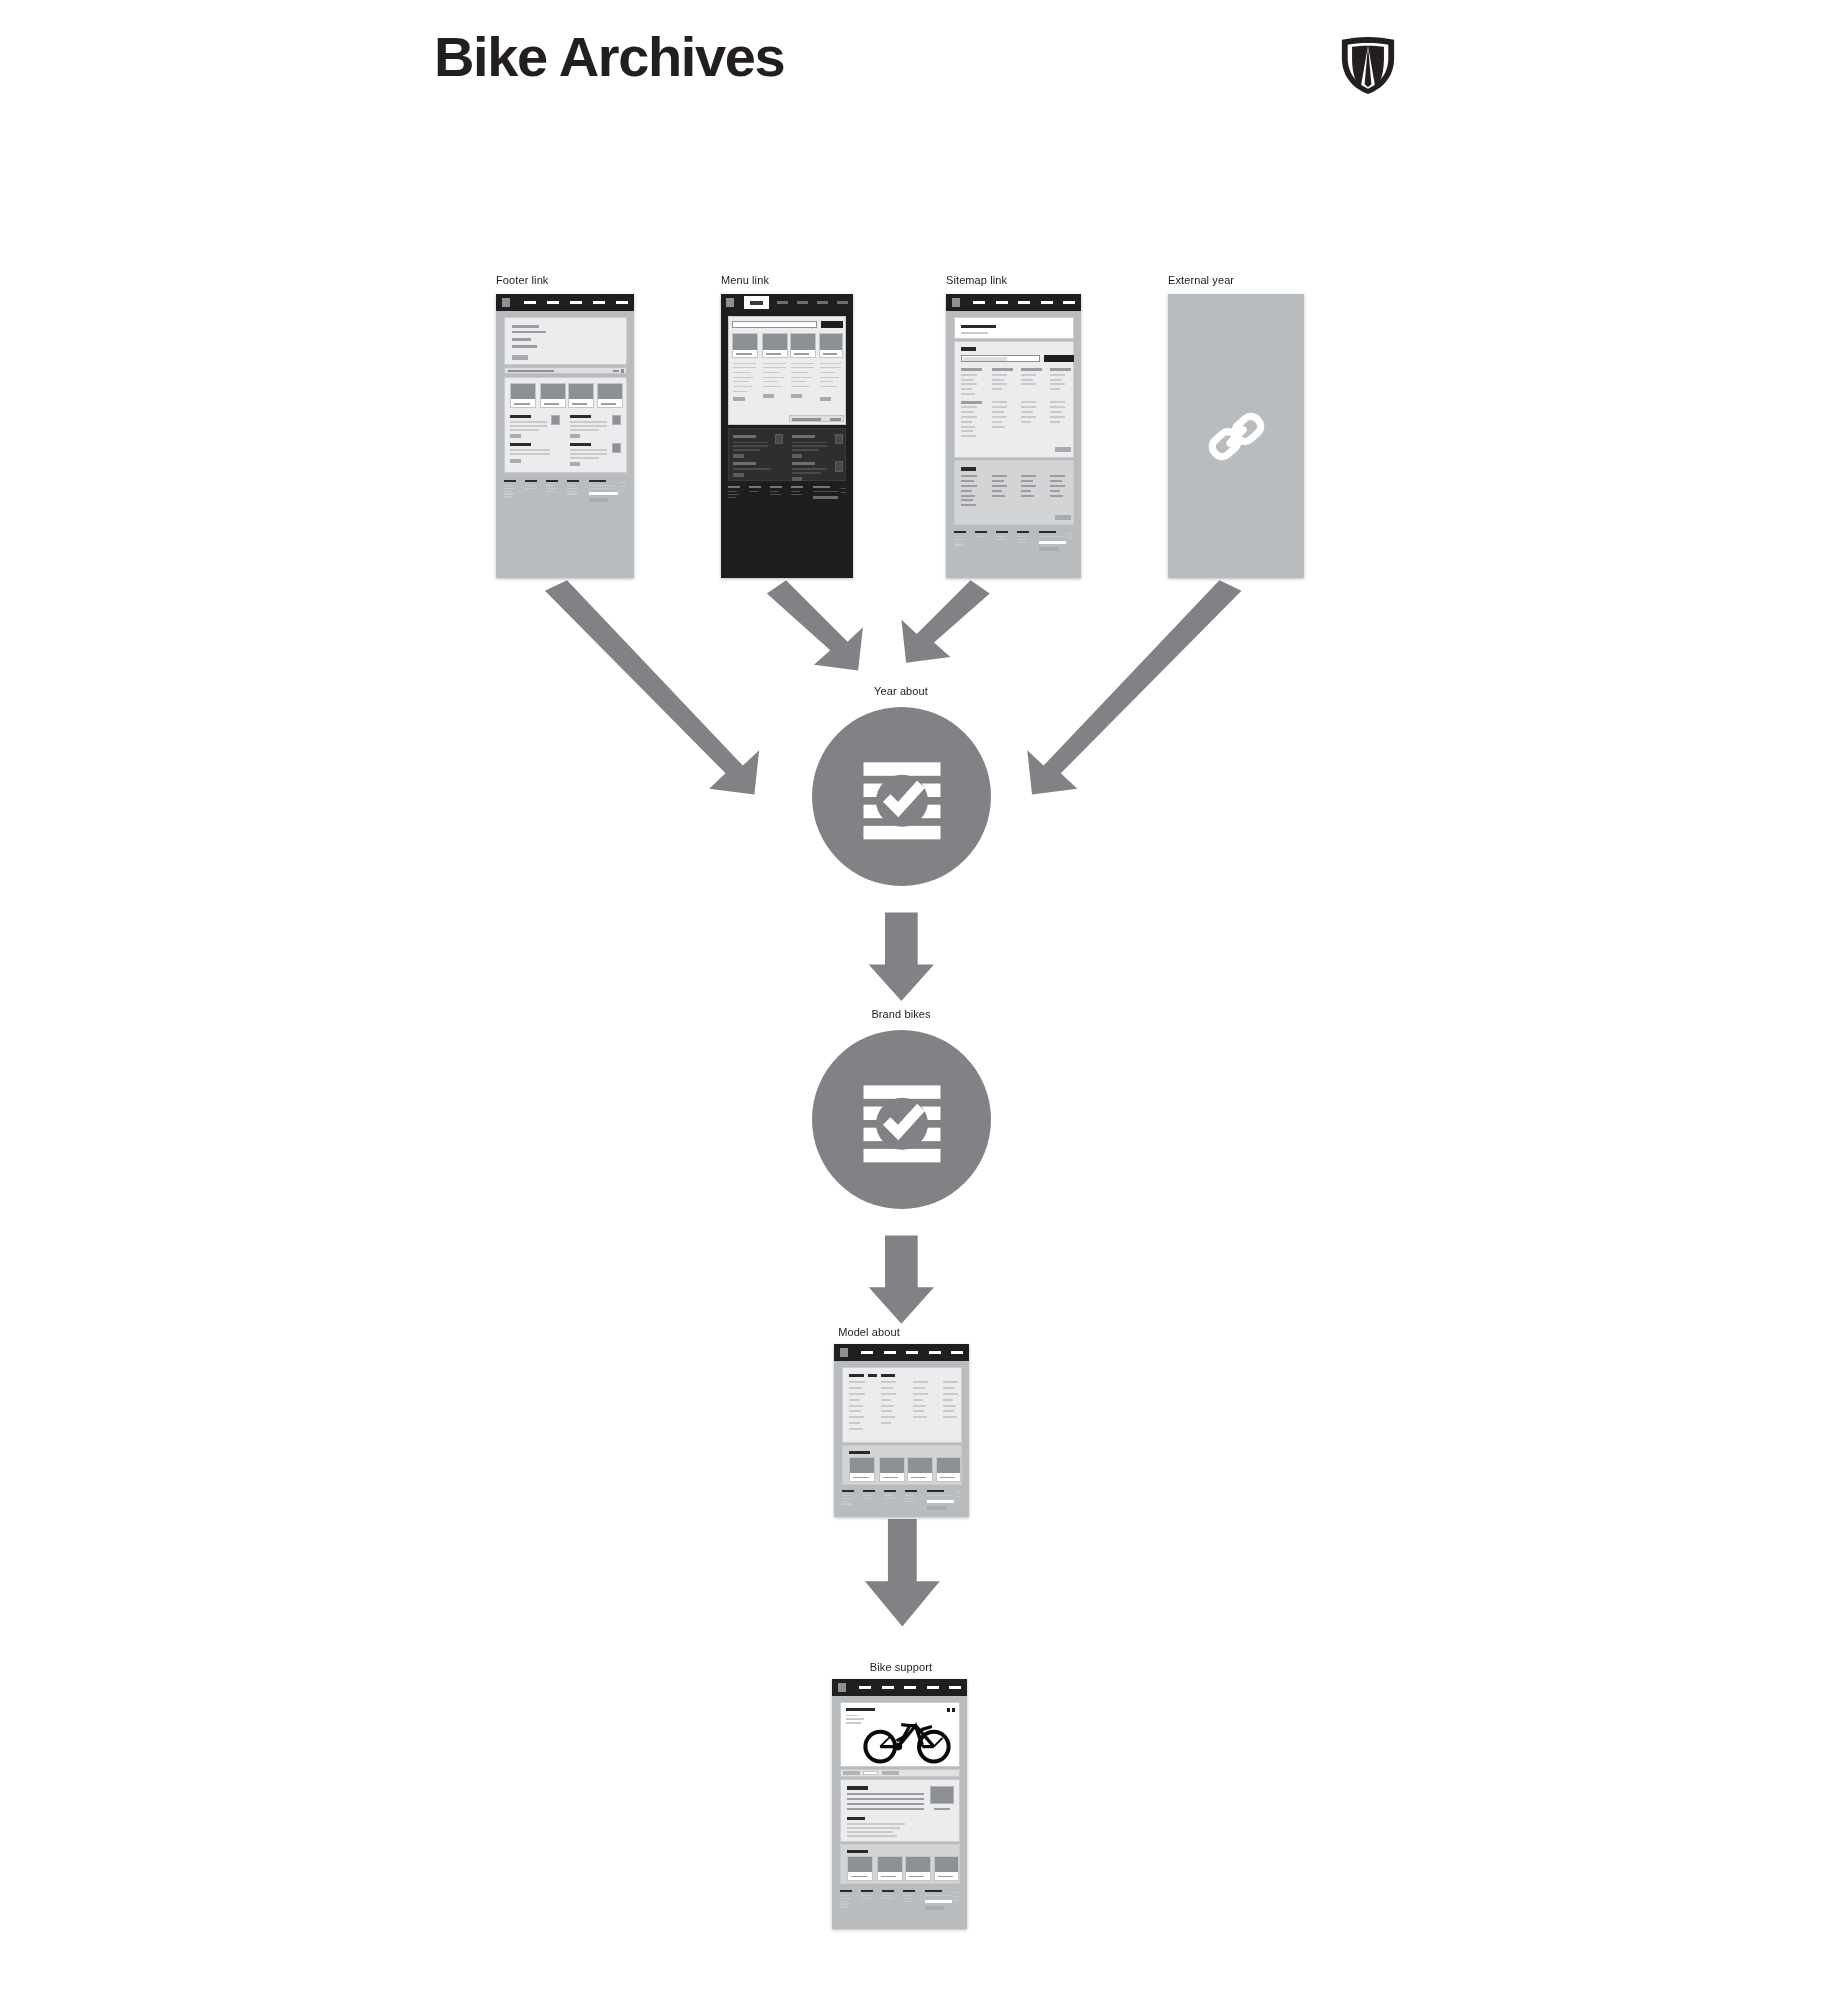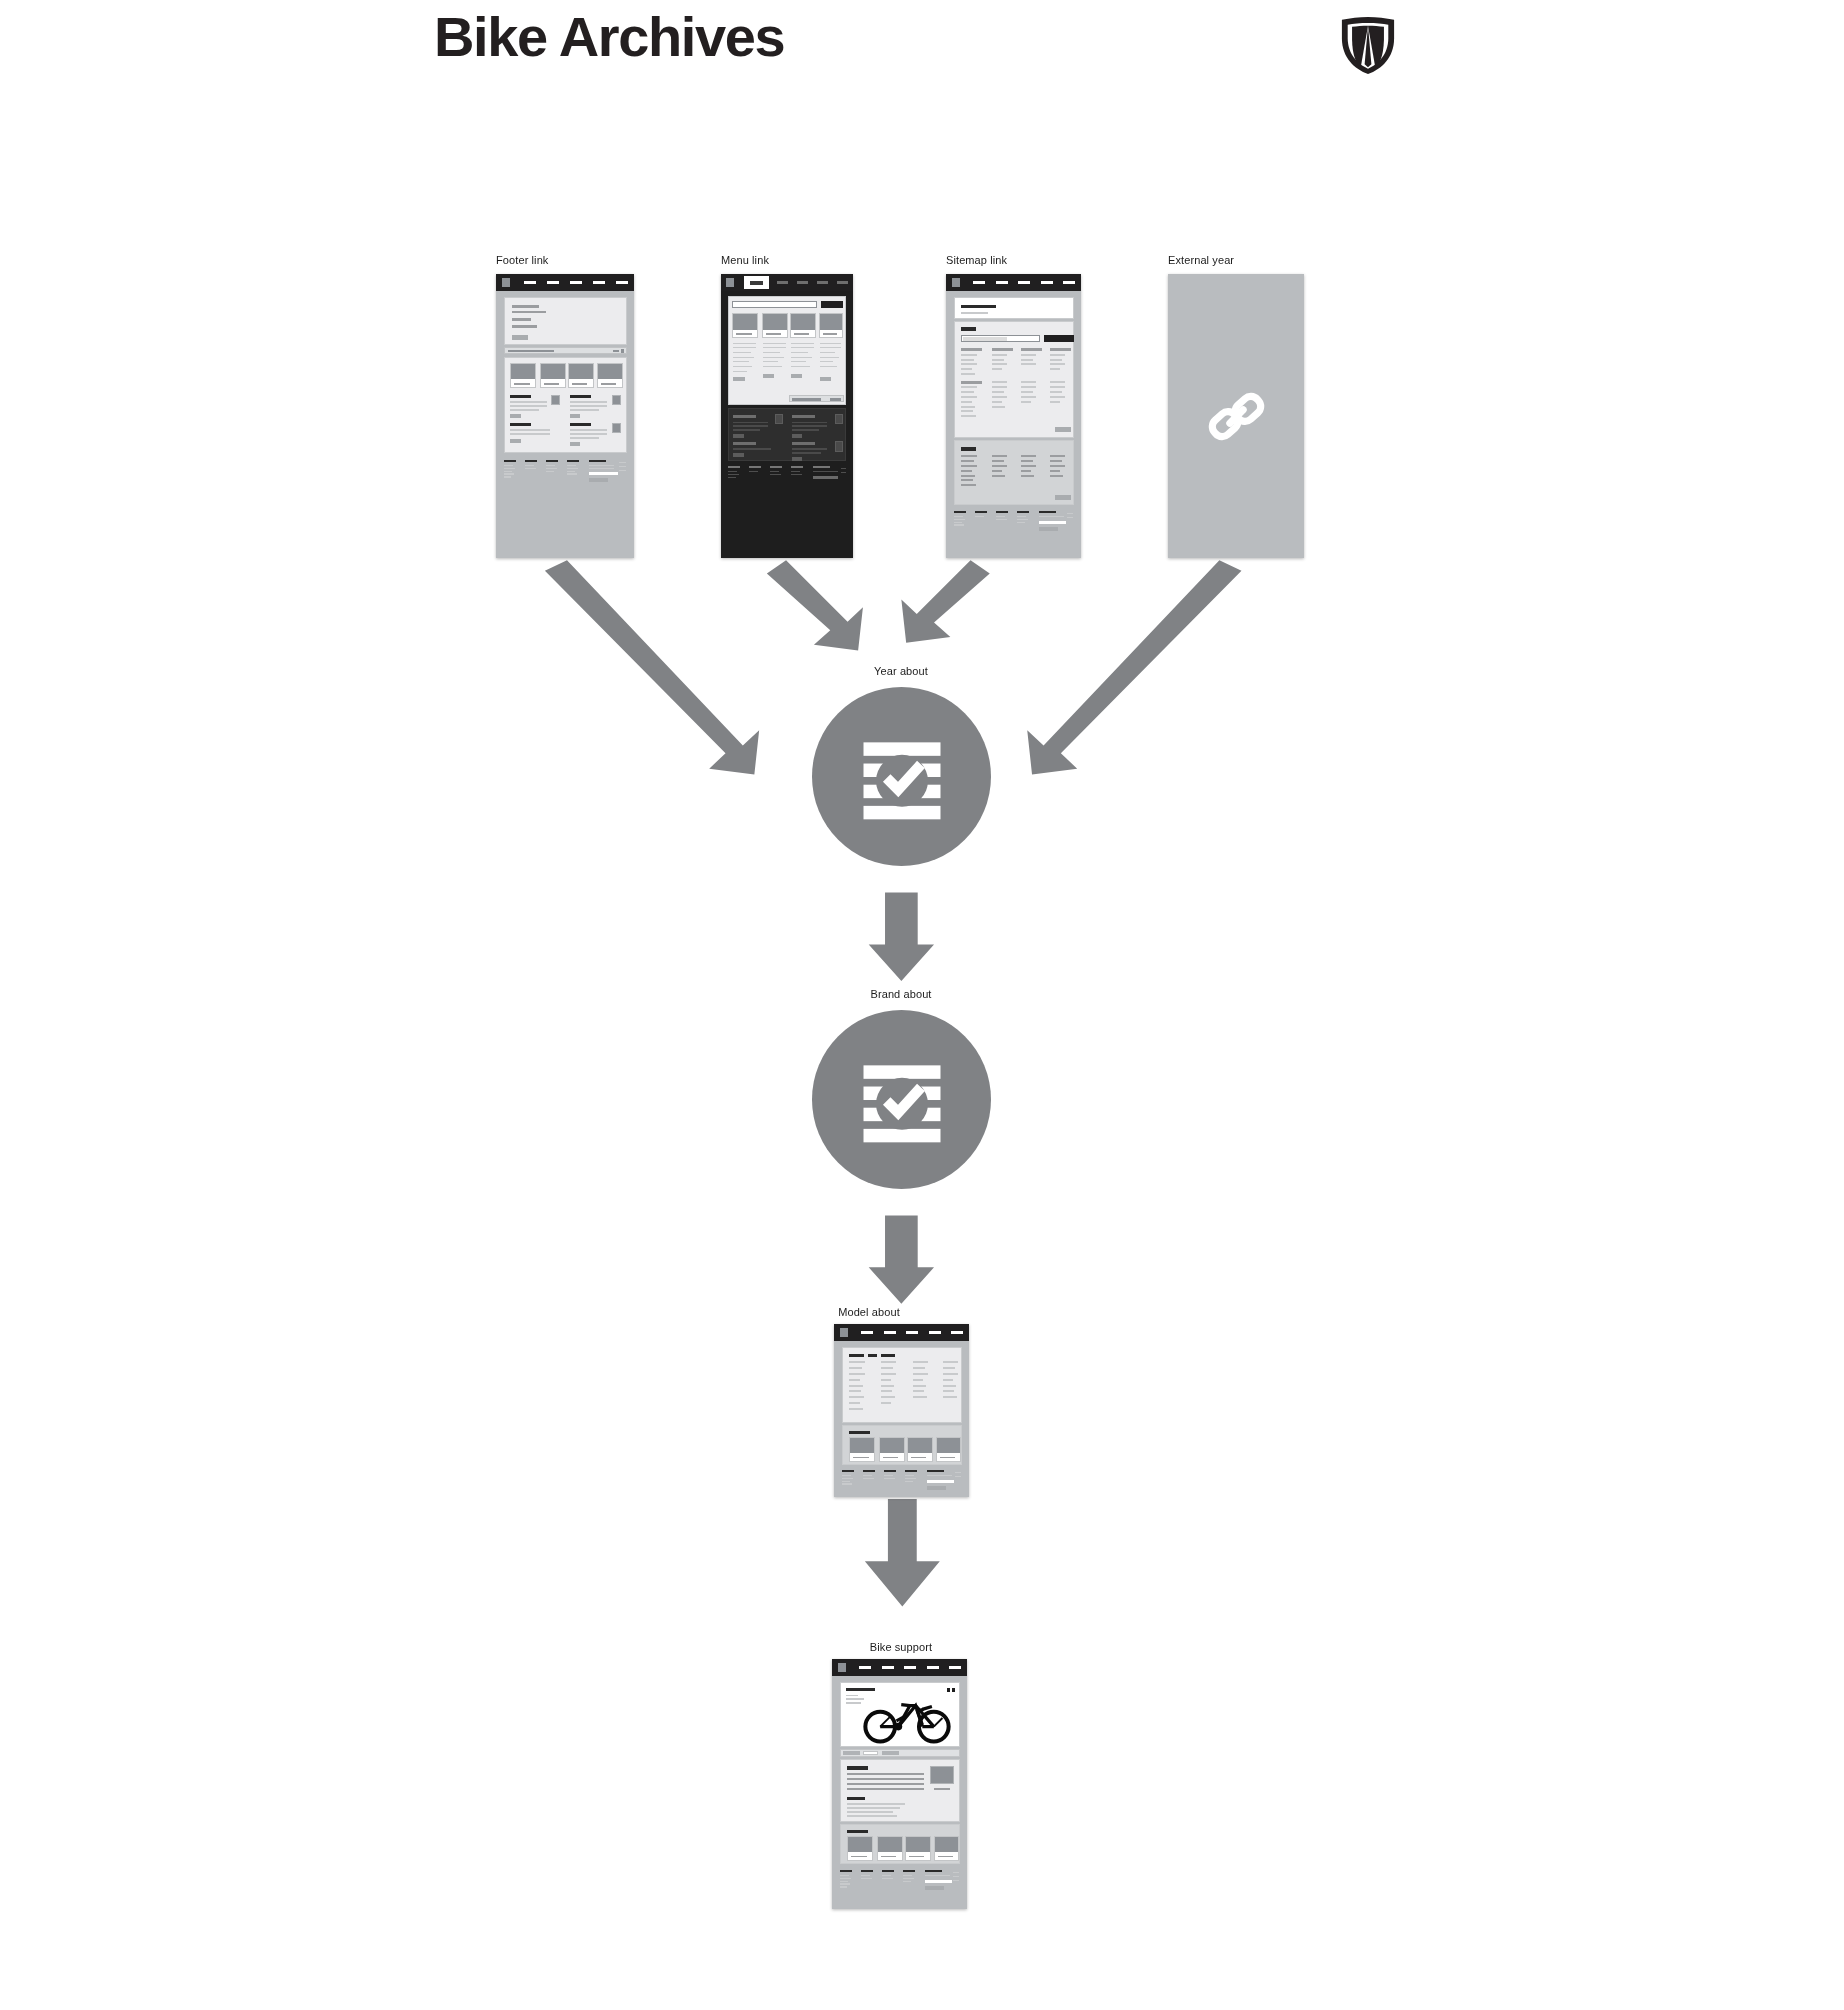--- a/index.html
+++ b/index.html
@@ -3,21 +3,21 @@
 <meta charset="utf-8">
 <style>
   * { box-sizing: border-box; margin: 0; padding: 0; }
   html, body {
     width: 1845px;
     height: 2011px;
     background: #ffffff;
     font-family: "Liberation Sans", sans-serif;
     overflow: hidden;
   }
-  #stage { position: relative; width: 1845px; height: 1887px; }
+  #stage { position: relative; width: 1845px; height: 1887px; margin-top: 20px; }
 
   
   .title {
     position: absolute; left: 434px; top: 7.7px;
     font-size: 56px; font-weight: 700; letter-spacing: -1.4px;
     color: #231f20; line-height: 1.05;
     font-family: "Liberation Sans", sans-serif;
   }
   .subtitle {
     position: absolute; left: 435px; top: 94px; width: 711px;
@@ -467,21 +467,21 @@
     <svg width="102" height="102" viewBox="0 0 106 106">
       <rect x="13" y="17" width="80" height="14" fill="#ffffff"></rect>
       <rect x="13" y="39" width="80" height="14" fill="#ffffff"></rect>
       <rect x="13" y="61" width="80" height="14" fill="#ffffff"></rect>
       <rect x="13" y="83" width="80" height="14" fill="#ffffff"></rect>
       <circle cx="53" cy="57" r="27" fill="#808285"></circle>
       <path d="M41 58 L49 66 L69 44" fill="none" stroke="#ffffff" stroke-width="11" stroke-linecap="square" stroke-linejoin="miter"></path>
     </svg>
   </div>
 
-  <div class="node-label ctr" style="left:901px; top:988px;">Brand about</div>
+  <div class="node-label ctr" style="left:901px; top:988px;">Brand bikes</div>
   <div class="circle" style="left:812px; top:1010px; width:179px; height:179px;">
     <svg width="102" height="102" viewBox="0 0 106 106">
       <rect x="13" y="17" width="80" height="14" fill="#ffffff"></rect>
       <rect x="13" y="39" width="80" height="14" fill="#ffffff"></rect>
       <rect x="13" y="61" width="80" height="14" fill="#ffffff"></rect>
       <rect x="13" y="83" width="80" height="14" fill="#ffffff"></rect>
       <circle cx="53" cy="57" r="27" fill="#808285"></circle>
       <path d="M41 58 L49 66 L69 44" fill="none" stroke="#ffffff" stroke-width="11" stroke-linecap="square" stroke-linejoin="miter"></path>
     </svg>
   </div>

